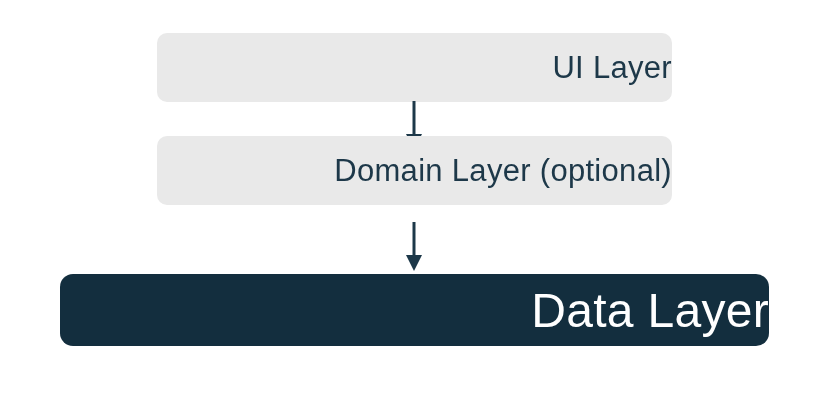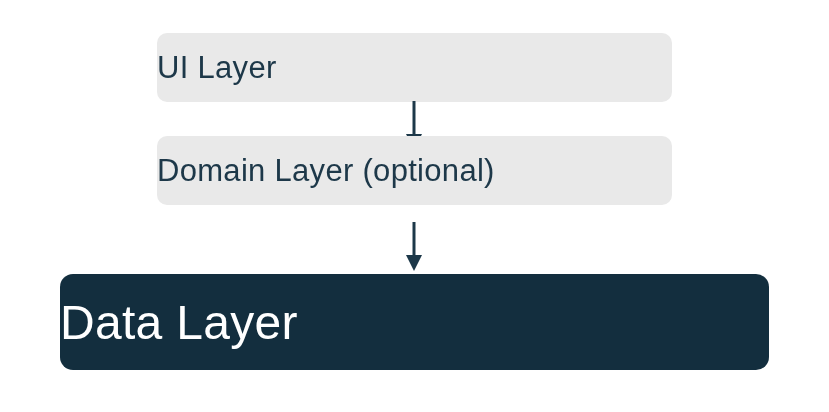--- a/index.html
+++ b/index.html
@@ -19,40 +19,40 @@
     position: relative;
     width: 829px;
     height: 412px;
     background: var(--background);
     overflow: hidden;
   }
   .layer-box {
     position: absolute;
     display: flex;
     align-items: center;
-    justify-content: flex-start;
+    justify-content: flex-end;
     text-align: center;
   }
   .layer-box.light {
     left: 157px;
     width: 515px;
     height: 69px;
     background: var(--box-light);
     border-radius: 10px;
     color: var(--text-dark);
     font-size: 31px;
     letter-spacing: 0.3px;
   }
   .layer-box.ui-layer     { top: 33px; }
   .layer-box.domain-layer { top: 136px; }
   .layer-box.dark {
     left: 60px;
     top: 274px;
     width: 709px;
-    height: 96px;
+    height: 72px;
     background: var(--box-dark);
     border-radius: 13px;
     color: var(--text-light);
     font-size: 48px;
     letter-spacing: 0.3px;
   }
   .arrow {
     position: absolute;
     left: 403px;
     width: 22px;

